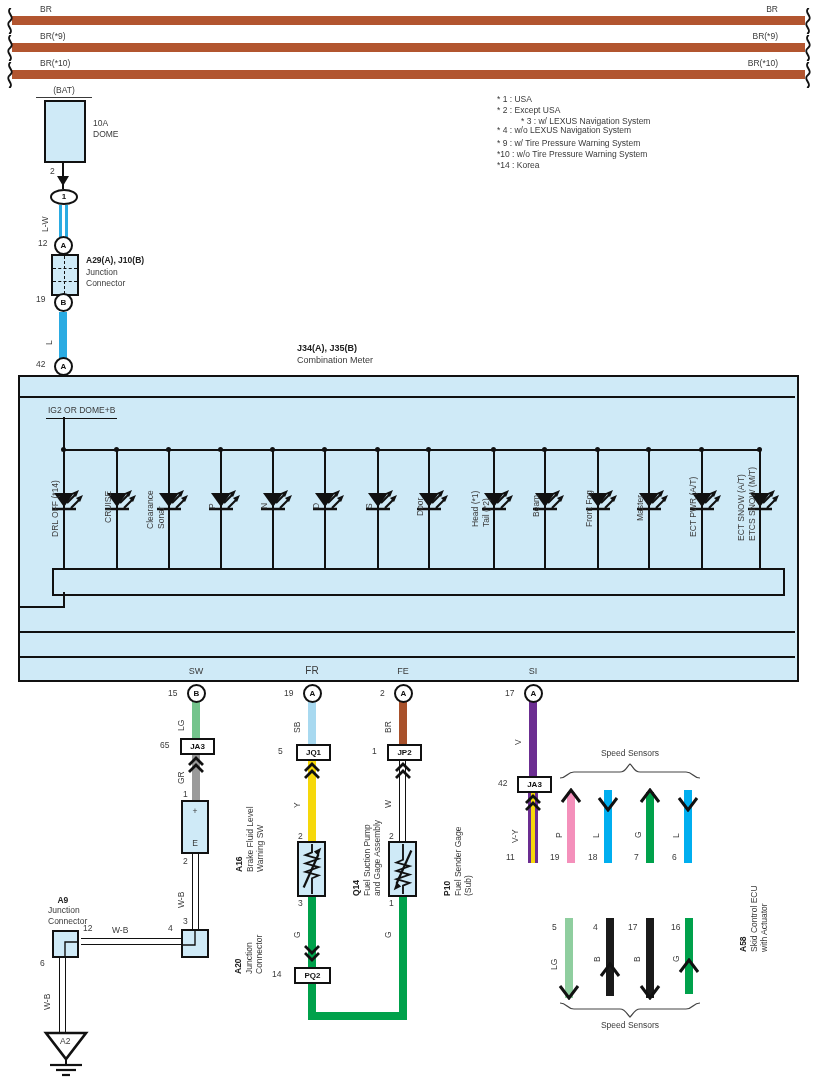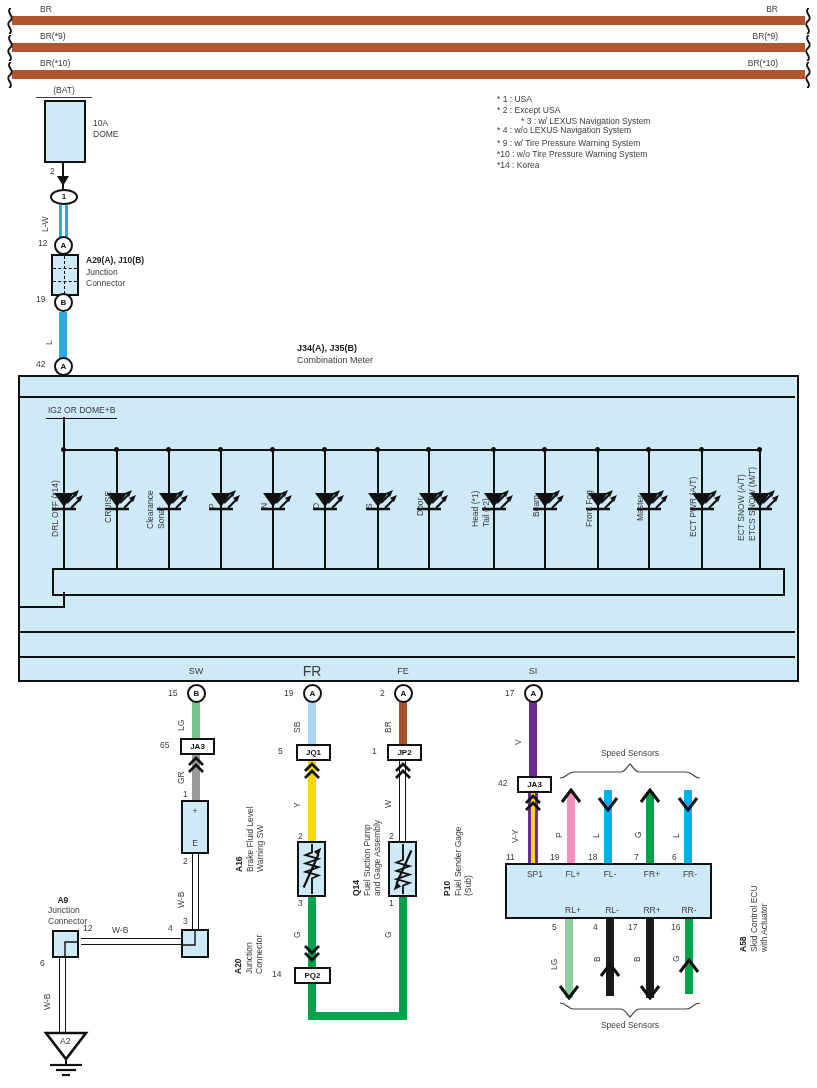--- a/index.html
+++ b/index.html
@@ -264,21 +264,21 @@
 ETCS SNOW (M/T)</div>
   </div>
 
   <div class="abs" style="left:52px;top:568px;width:729px;height:24px;border:2.4px solid #111;z-index:2"></div>
   <div class="tl" style="left:63px;top:592px;width:1.5px;height:15px;z-index:2"></div>
   <div class="tl" style="left:19px;top:606px;width:46px;height:1.5px;z-index:2"></div>
   <div class="tl" style="left:20px;top:631px;width:775px;height:1.5px;z-index:2"></div>
   <div class="tl" style="left:20px;top:656px;width:775px;height:1.5px;z-index:2"></div>
 
   <div class="lbl ctr" style="left:176px;top:666px;width:40px;z-index:2;font-size:9px">SW</div>
-  <div class="lbl ctr" style="left:292px;top:666px;width:40px;z-index:2;font-size:14px">FR</div>
+  <div class="lbl ctr" style="left:292px;top:666px;width:40px;z-index:2;font-size:10px">FR</div>
   <div class="lbl ctr" style="left:383px;top:666px;width:40px;z-index:2;font-size:9px">FE</div>
   <div class="lbl ctr" style="left:513px;top:666px;width:40px;z-index:2;font-size:9px">SI</div>
 
   <div class="pn" style="left:168px;top:688px">15</div>
   <div class="pc" style="left:187px;top:684px">B</div>
   <div class="pn" style="left:284px;top:688px">19</div>
   <div class="pc" style="left:303px;top:684px">A</div>
   <div class="pn" style="left:380px;top:688px">2</div>
   <div class="pc" style="left:394px;top:684px">A</div>
   <div class="pn" style="left:505px;top:688px">17</div>
@@ -427,31 +427,20 @@
 
   <div class="vl" style="left:554px;top:838px">P</div>
   <div class="vl" style="left:591px;top:838px">L</div>
   <div class="vl" style="left:633px;top:838px">G</div>
   <div class="vl" style="left:671px;top:838px">L</div>
   <div class="pn" style="left:550px;top:852px">19</div>
   <div class="pn" style="left:588px;top:852px">18</div>
   <div class="pn" style="left:634px;top:852px">7</div>
   <div class="pn" style="left:672px;top:852px">6</div>
 
-  <div class="kb" style="left:505px;top:863px;width:203px;height:52px">
-    <div class="lbl ctr" style="left:10px;top:4px;width:36px">SP1</div>
-    <div class="lbl ctr" style="left:48px;top:4px;width:36px">FL+</div>
-    <div class="lbl ctr" style="left:85px;top:4px;width:36px">FL-</div>
-    <div class="lbl ctr" style="left:127px;top:4px;width:36px">FR+</div>
-    <div class="lbl ctr" style="left:165px;top:4px;width:36px">FR-</div>
-    <div class="lbl ctr" style="left:48px;top:40px;width:36px">RL+</div>
-    <div class="lbl ctr" style="left:87px;top:40px;width:36px">RL-</div>
-    <div class="lbl ctr" style="left:127px;top:40px;width:36px">RR+</div>
-    <div class="lbl ctr" style="left:164px;top:40px;width:36px">RR-</div>
-  </div>
   <div class="vl" style="left:717px;top:952px">
     <div class="b">A58</div><div>Skid Control ECU
 with Actuator</div>
   </div>
 
   <div class="pn" style="left:552px;top:922px">5</div>
   <div class="pn" style="left:593px;top:922px">4</div>
   <div class="pn" style="left:628px;top:922px">17</div>
   <div class="pn" style="left:671px;top:922px">16</div>
 

